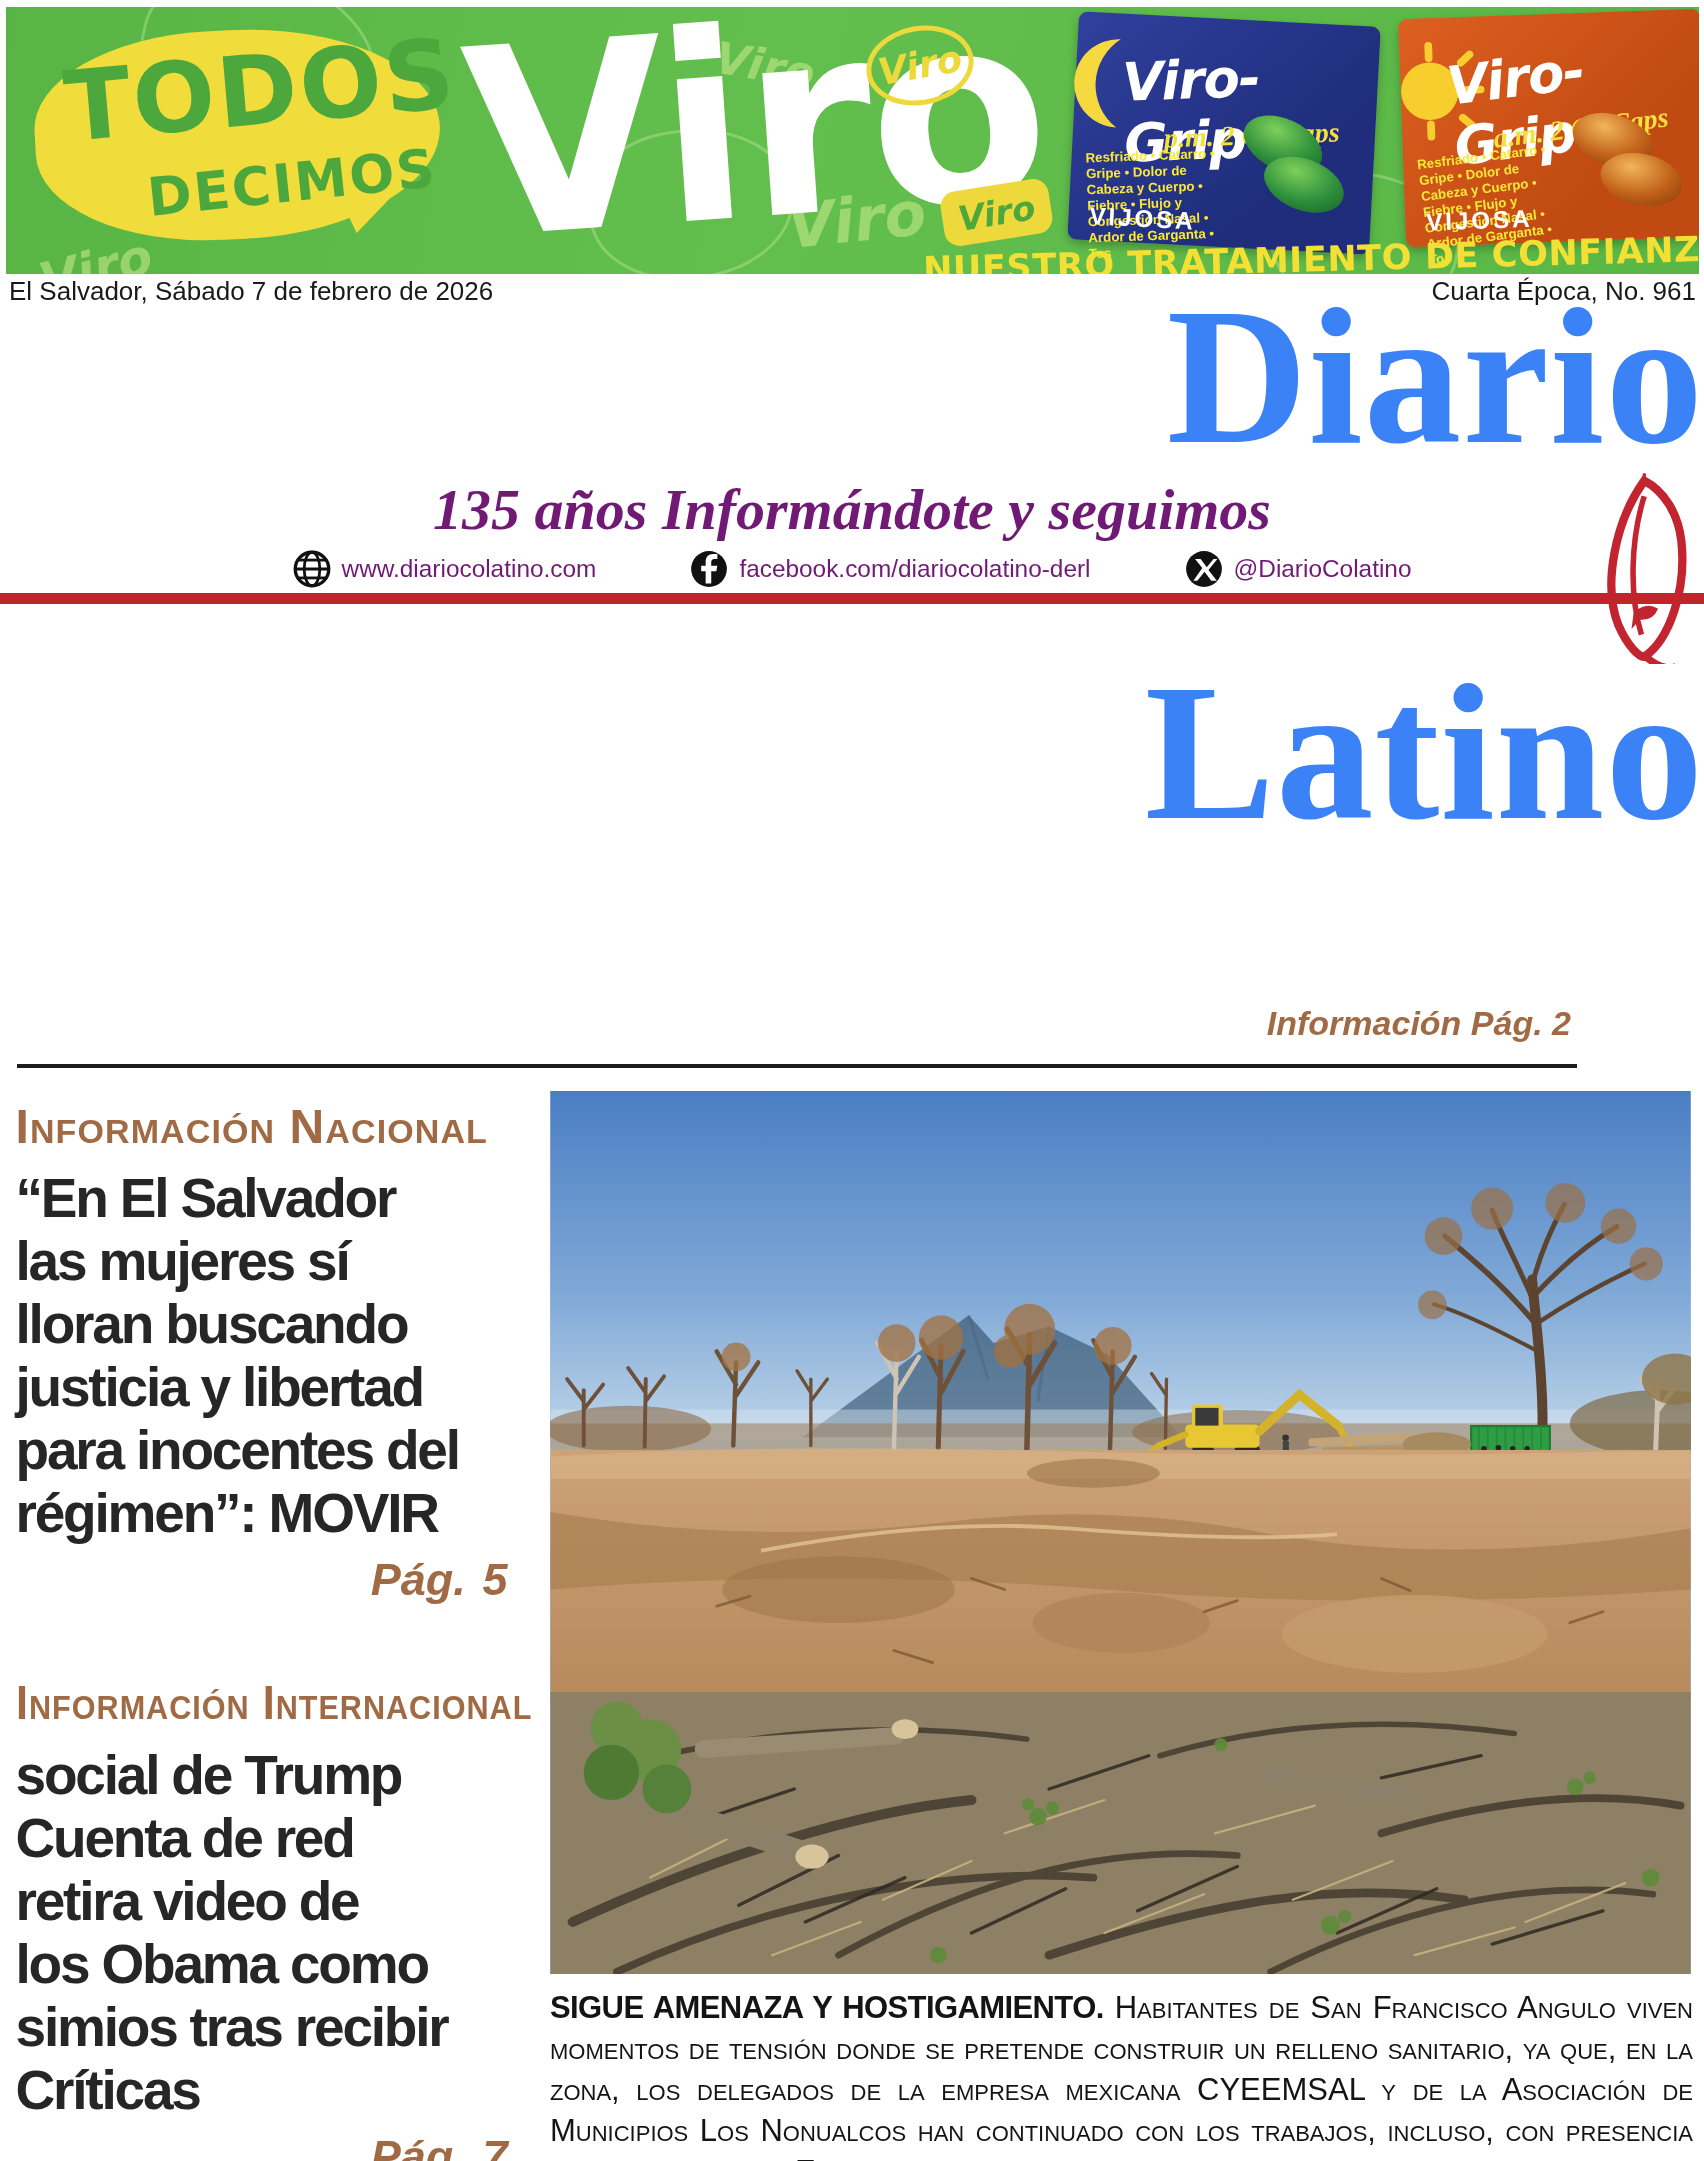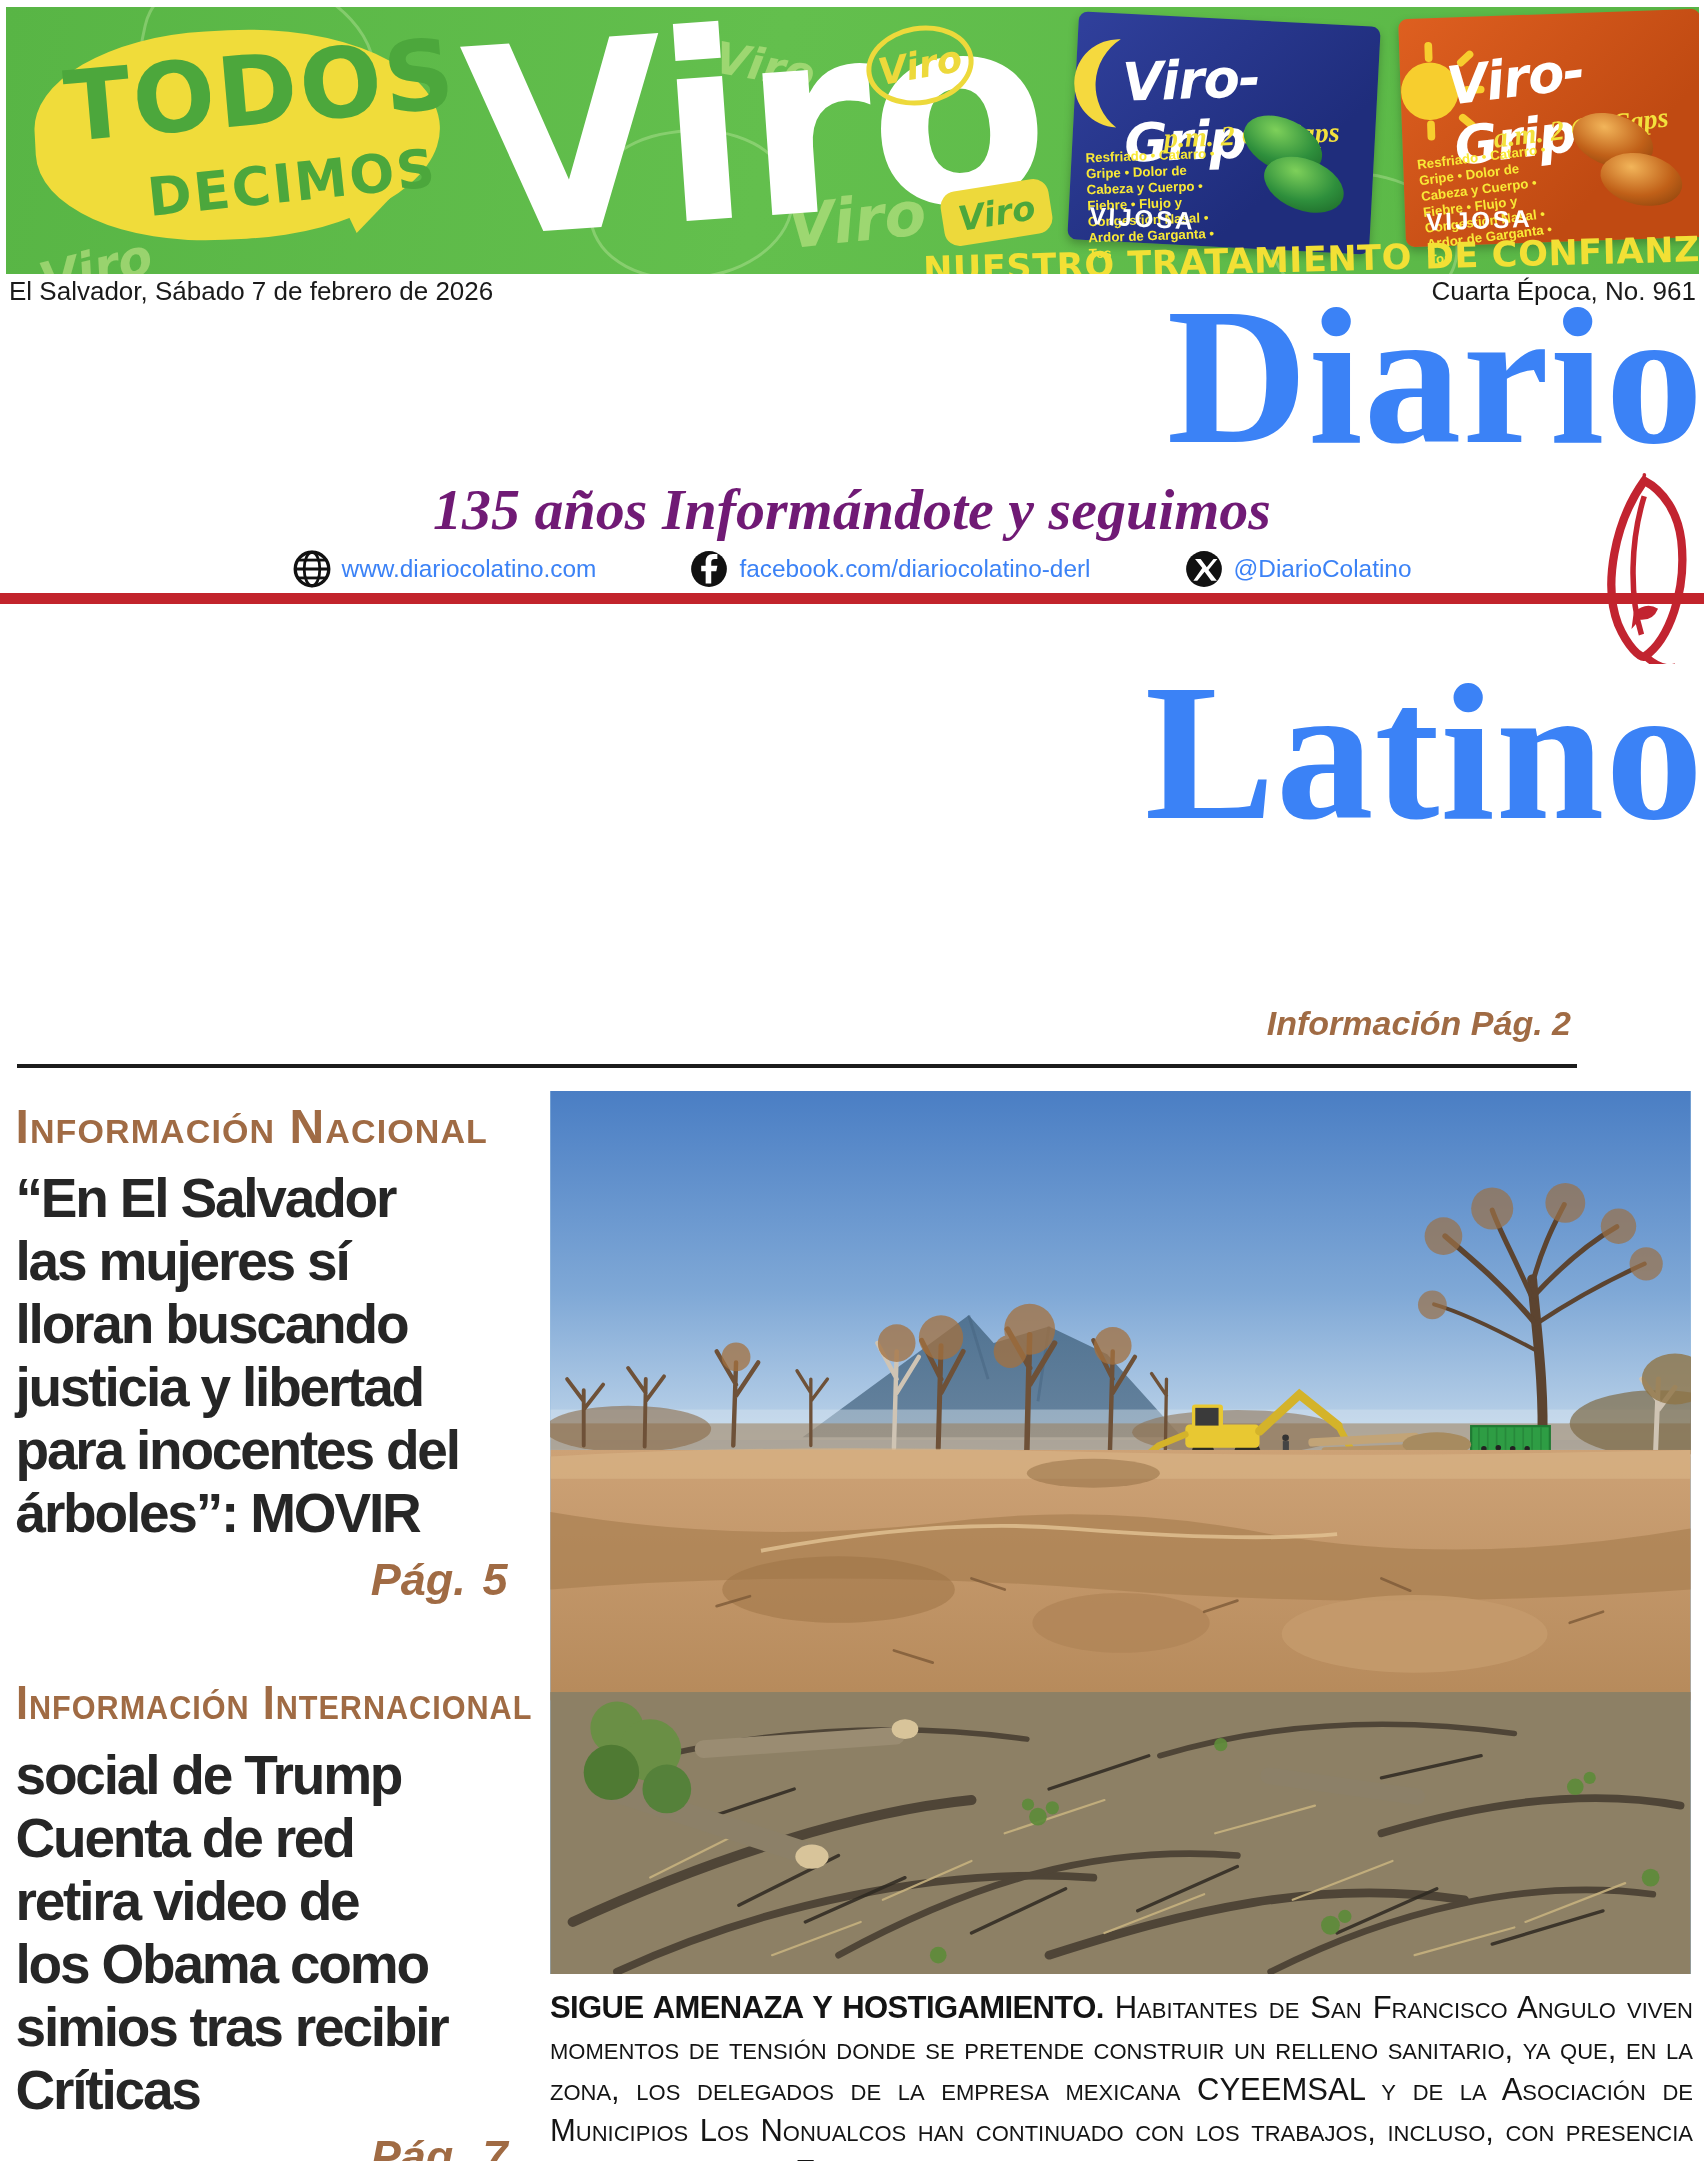--- a/index.html
+++ b/index.html
@@ -61,21 +61,21 @@
   
   .dateline{position:absolute;top:276px;left:9px;width:1687px;display:flex;
     justify-content:space-between;font-size:26px;color:#1a1a1a;}
   .masthead{position:absolute;top:293px;left:0;width:100%;display:flex;align-items:flex-end;
     justify-content:center;gap:14.4px;color:#3b82f6;font-family:"Liberation Serif",serif;
     font-weight:700;font-size:195px;line-height:166px;letter-spacing:1.1px;flex-direction:column;}
   .emblem{margin-bottom:-10px;}
   .tagline{position:absolute;top:476px;width:100%;text-align:center;
     font-family:"Liberation Serif",serif;font-weight:700;font-size:58px;color:#701a75;font-style:italic;}
   .social-row{position:absolute;top:550px;left:0;width:100%;display:flex;justify-content:center;
-    gap:94px;align-items:center;font-size:24.4px;color:#3b82f6;}
+    gap:94px;align-items:center;font-size:24.4px;color:#701a75;}
   .social-item{display:flex;align-items:center;gap:11px;}
   .red-bar{position:absolute;top:593px;left:0;width:1704px;height:11px;background:#c2242c;}
 
   
   .headline{position:absolute;top:620px;left:12.2px;width:1688px;}
   .hl-line{font-weight:800;font-size:178px;line-height:131px;letter-spacing:-5px;color:#141414;
     white-space:nowrap;transform-origin:0 60%;font-family:"Liberation Sans",sans-serif;}
   .hl1{transform:scaleX(.70);}
   .hl2{transform:scaleX(.66);}
   .hl3{transform:scaleX(.64);}
@@ -212,21 +212,21 @@
   <div class="thin-rule"></div>
 
   <div class="left-col">
     <div class="kicker k1">Información Nacional</div>
     <div class="col-head">
       <div>“En El Salvador</div>
       <div>las mujeres sí</div>
       <div>lloran buscando</div>
       <div>justicia y libertad</div>
       <div>para inocentes del</div>
-      <div>árboles”: MOVIR</div>
+      <div>régimen”: MOVIR</div>
     </div>
     <div class="pag">
       <span>Pág.</span>
       <span>5</span>
     </div>
 
     <div class="kicker k2 sec-gap">Información Internacional</div>
     <div class="col-head">
       <div>social de Trump</div>
       <div>Cuenta de red</div>

